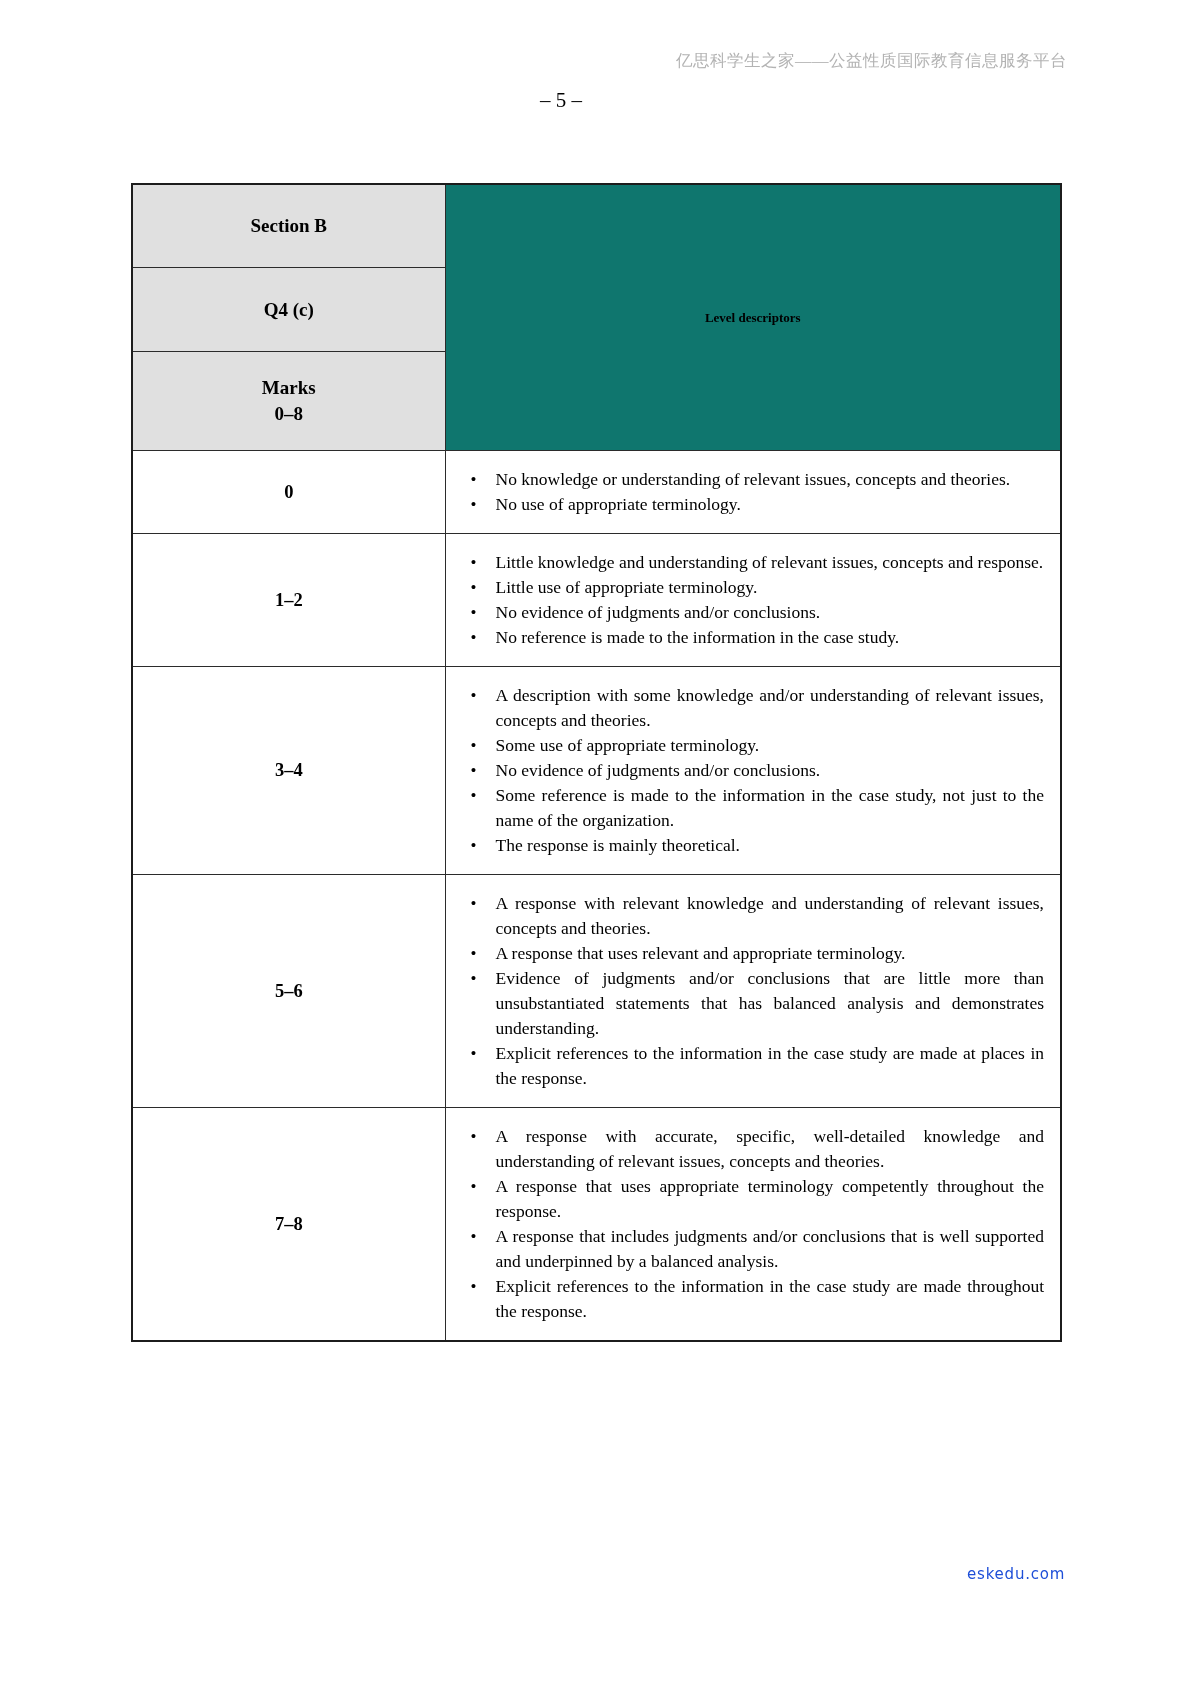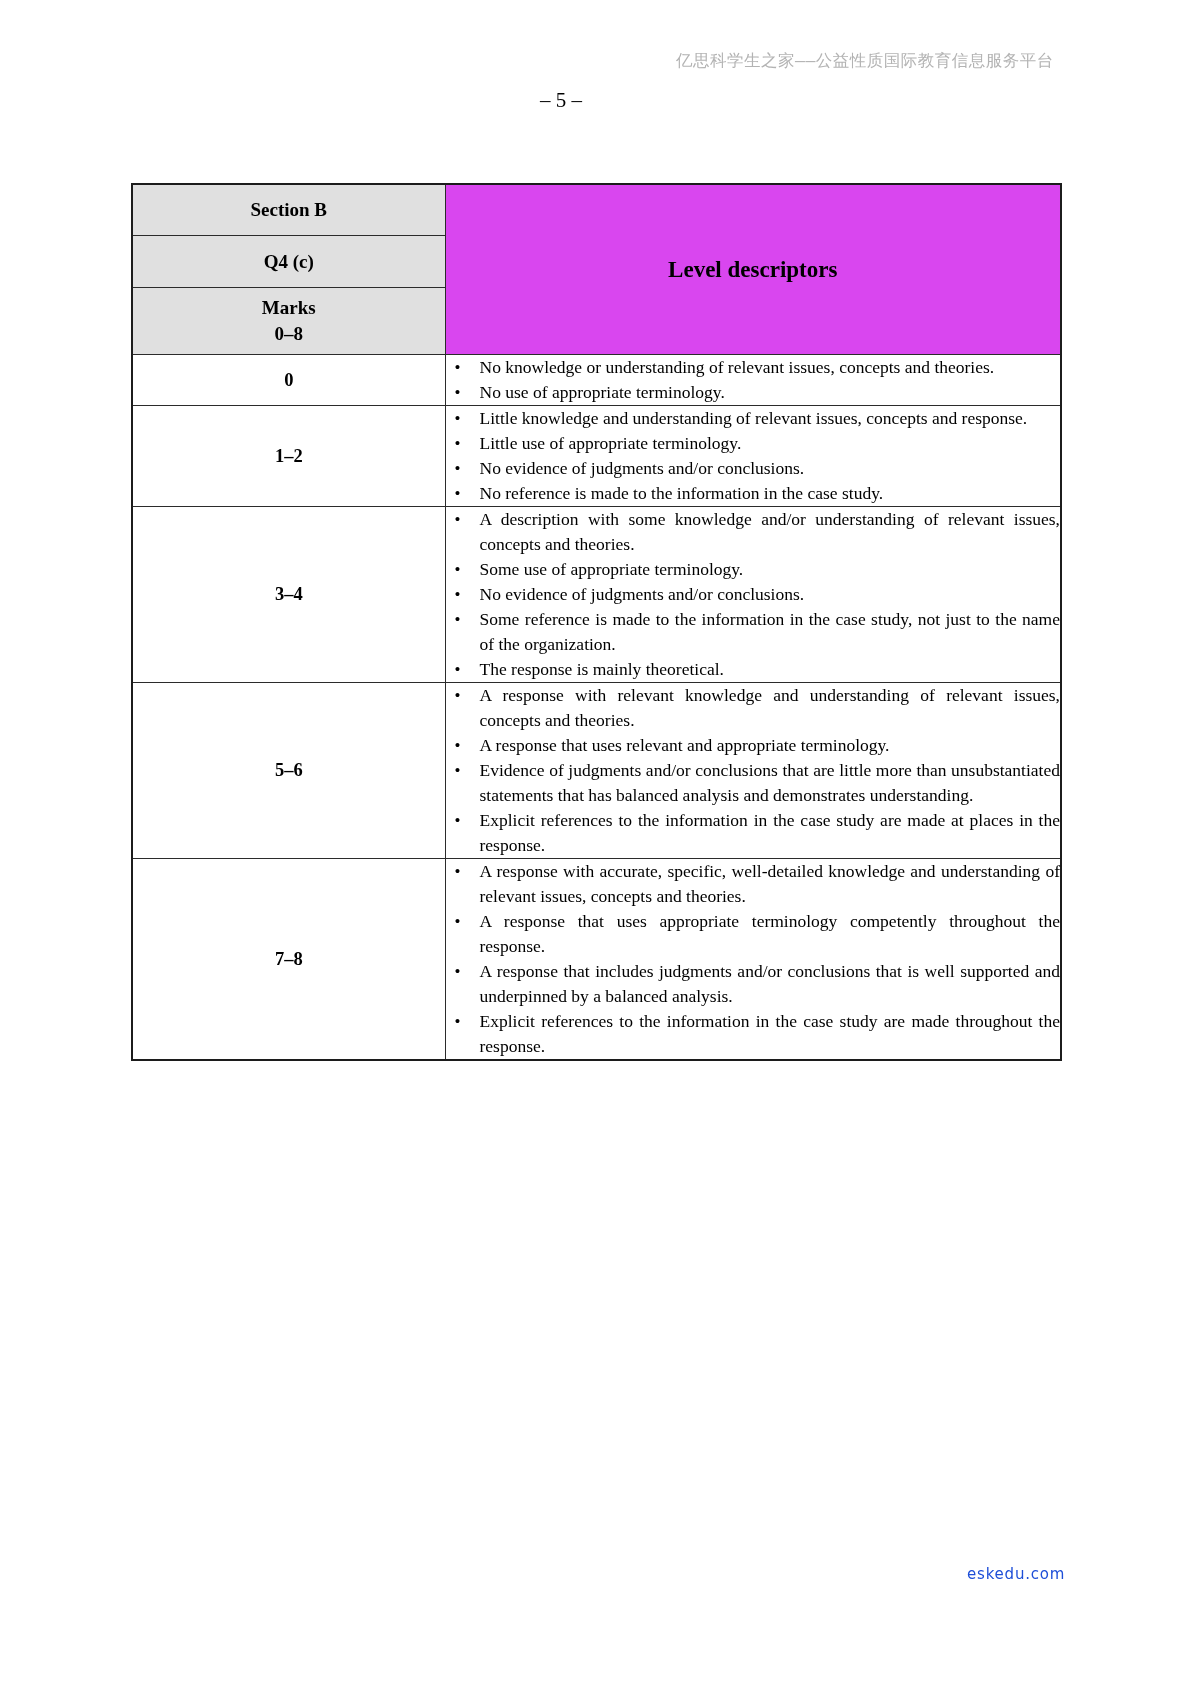--- a/index.html
+++ b/index.html
@@ -9,21 +9,21 @@
     height:1685px;
     background:#ffffff;
     font-family:"Liberation Serif", serif;
     color:#000;
     overflow:hidden;
   }
   
   .site-banner{
     position:absolute;
     left:676px; top:50px;
-    font-family:Liberation Mono, monospace;
+    font-family:Liberation Serif, serif;
     font-size:16.5px;
     color:#b3b3b3;
     letter-spacing:0.5px;
     white-space:nowrap;
   }
   .page-number{
     position:absolute;
     left:540px; top:88px;
     font-size:21px;
     white-space:nowrap;
@@ -38,35 +38,35 @@
   
   table.grid{
     position:absolute;
     left:131px; top:183px;
     width:931px;
     border-collapse:collapse;
     table-layout:fixed;
   }
   table.grid td,table.grid th{
     border:1px solid #2b2b2b;
-    padding:0;
+    padding:16px;
     vertical-align:middle;
   }
   table.grid{border:2px solid #1c1c1c;}
   col.c-marks{width:313px;}
   th.hdr{
     background:#e0e0e0;
     font-weight:bold;
     font-size:19px;
     text-align:center;
   }
   th.hdr-section{height:50px;}
   th.hdr-question{height:51px;}
   th.hdr-marks{height:66px; line-height:1.35;margin-left:13px;}
-  th.hdr-level{background:#d946ef;font-size:23px;}
+  th.hdr-level{background:#0f766e;font-size:13px;}
   td.marks{
     text-align:center;
     font-weight:bold;
     font-size:18.5px;
   }
   td.desc{
     padding:12px 14px 13px 10px;
   }
   ul.bullets{
     list-style:none;

